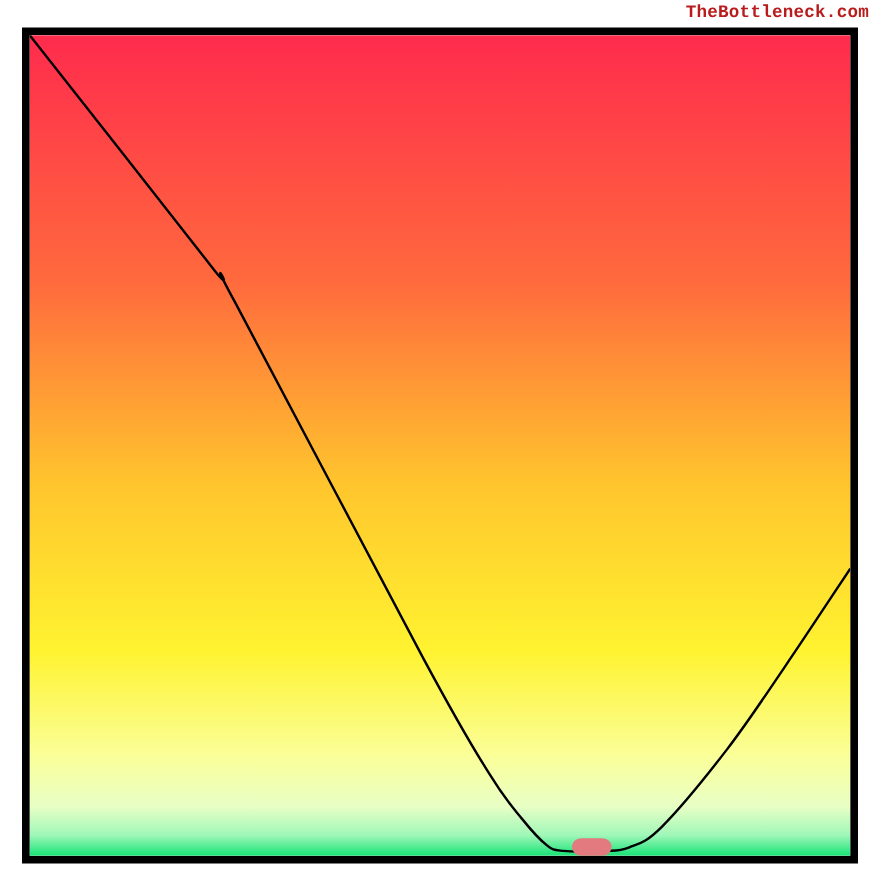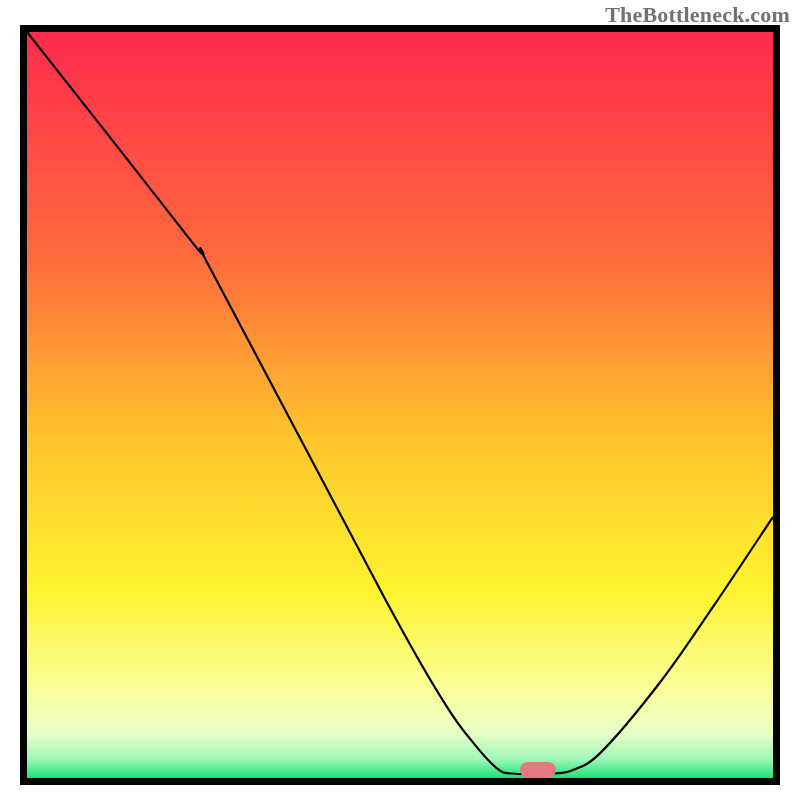--- a/index.html
+++ b/index.html
@@ -12,24 +12,24 @@
   }
   .wrap {
     position: relative;
     width: 800px;
     height: 800px;
   }
   .watermark {
     position: absolute;
     top: 2px;
     right: 10px;
-    font-family: Liberation Serif, serif;
-    font-size: 22px;
+    font-family: Liberation Mono, monospace;
+    font-size: 16px;
     font-weight: bold;
-    color: #737373;
+    color: #b91c1c;
     letter-spacing: 0.2px;
   }
   .plot-frame {
     position: absolute;
     left: 20px;
     top: 25px;
     width: 760px;
     height: 760px;
     border: 7px solid #000000;
     box-sizing: border-box;

